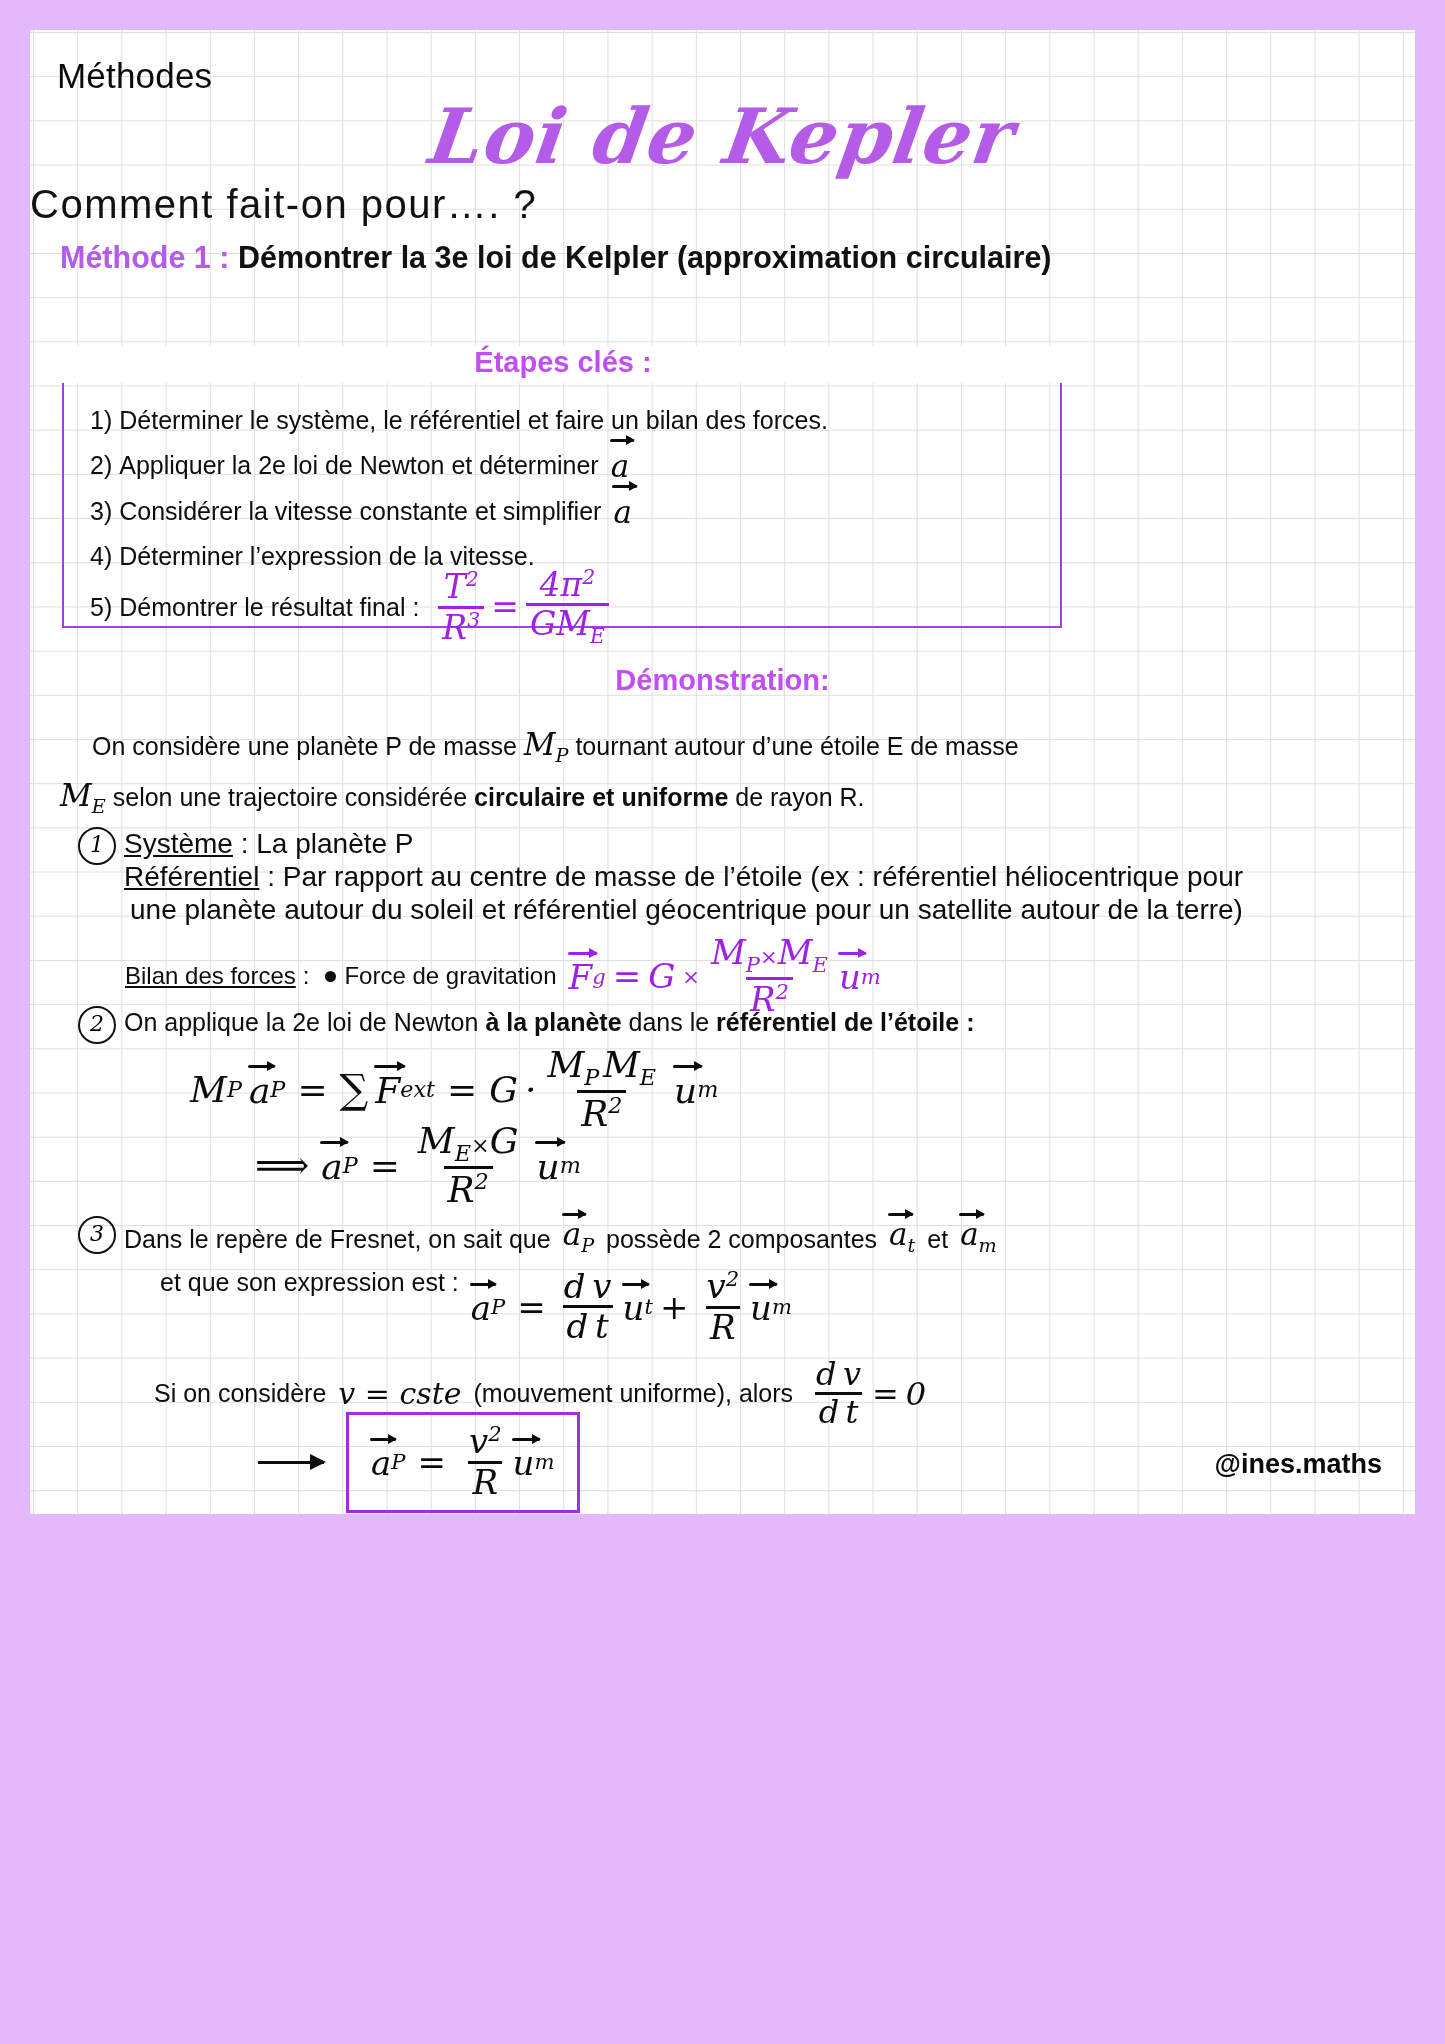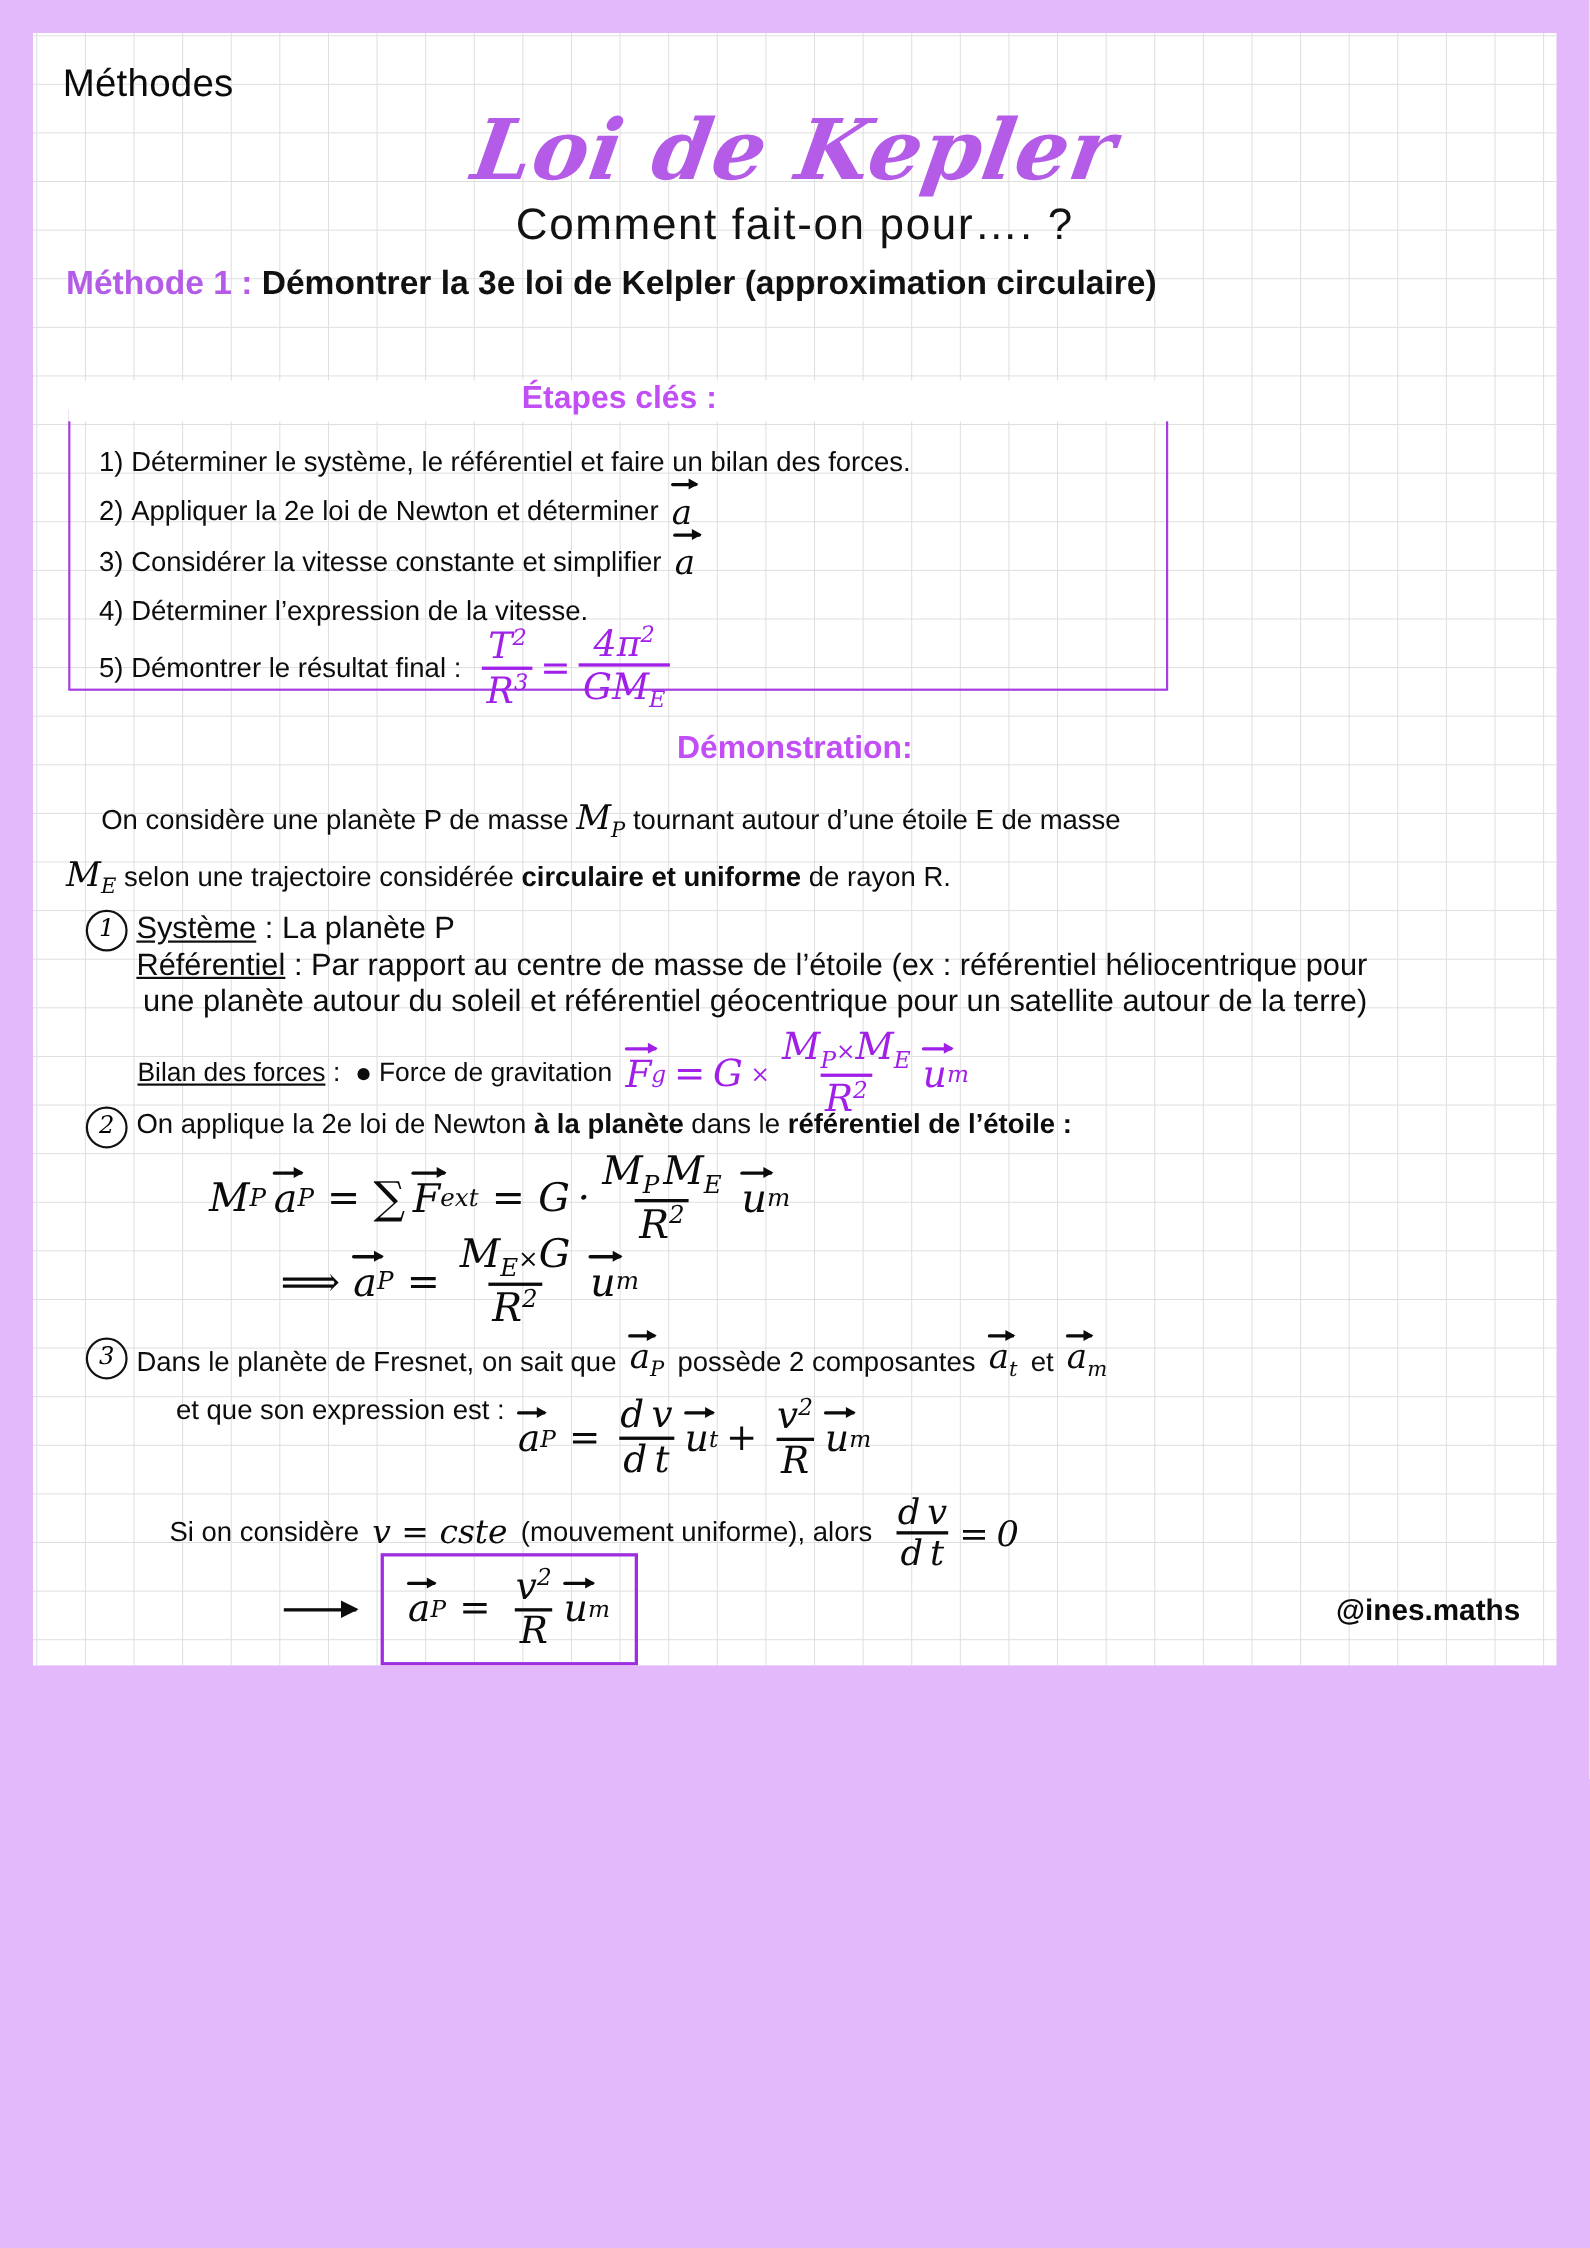--- a/index.html
+++ b/index.html
@@ -48,21 +48,20 @@
     font-size: 76px;
     color: #b45ce8;
     letter-spacing: 1px;
     transform: skewX(-9deg);
   }
   .subtitle {
     position: absolute;
     left: 0;
     top: 152px;
     width: 1385px;
-    text-align: center;
     font-size: 40px;
     color: #121212;
     letter-spacing: 1.5px;
   }
   .methode1 {
     position: absolute;
     left: 30px;
     top: 210px;
     font-size: 30.5px;
     font-weight: bold;
@@ -459,21 +458,21 @@
     <span class="frac">
       <span class="num">M<sub class="sm">E</sub><span style="font-size:0.62em">×</span>G</span>
       <span class="den">R<sup class="sm">2</sup></span>
     </span>
     <span class="sp-s"></span><span class="vec">u</span><sub class="sm">m</sub>
   </div>
 
   <div class="sec s3">
     <span class="circ">3</span>
     <div class="sec-body" style="font-size:25px; display:flex; align-items:center; white-space:nowrap;">
-      <span>Dans le planète de Fresnet, on sait que</span>
+      <span>Dans le repère de Fresnet, on sait que</span>
       <span class="sp"></span>
       <span class="hw hw-b" style="font-size:31px"><span class="vec">a</span><sub class="sm">P</sub></span>
       <span class="sp"></span>
       <span>possède 2 composantes</span>
       <span class="sp"></span>
       <span class="hw hw-b" style="font-size:31px"><span class="vec">a</span><sub class="sm">t</sub></span>
       <span class="sp"></span>
       <span>et</span>
       <span class="sp"></span>
       <span class="hw hw-b" style="font-size:31px"><span class="vec">a</span><sub class="sm">m</sub></span>

